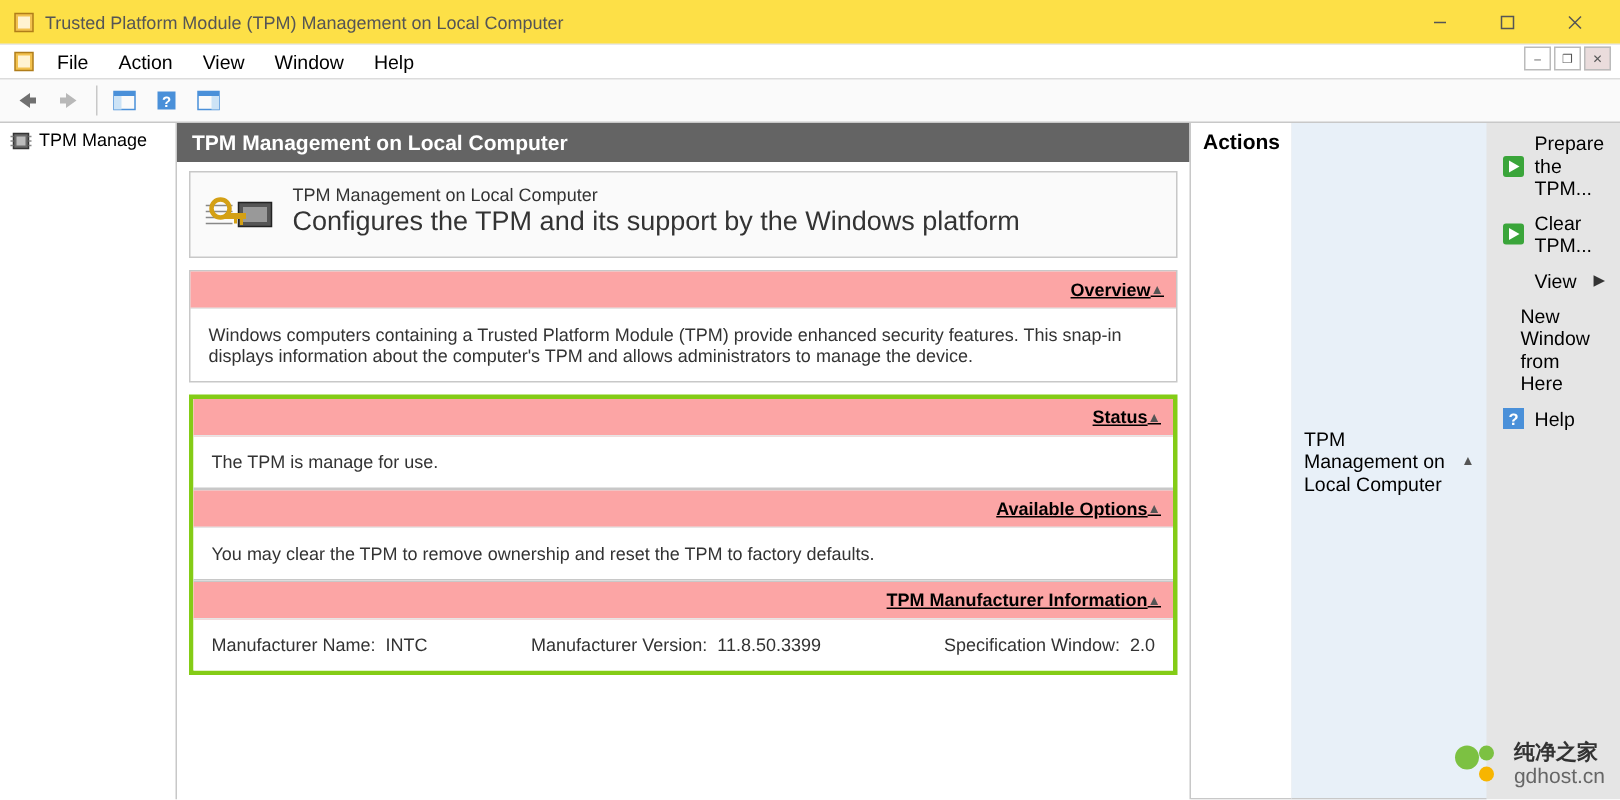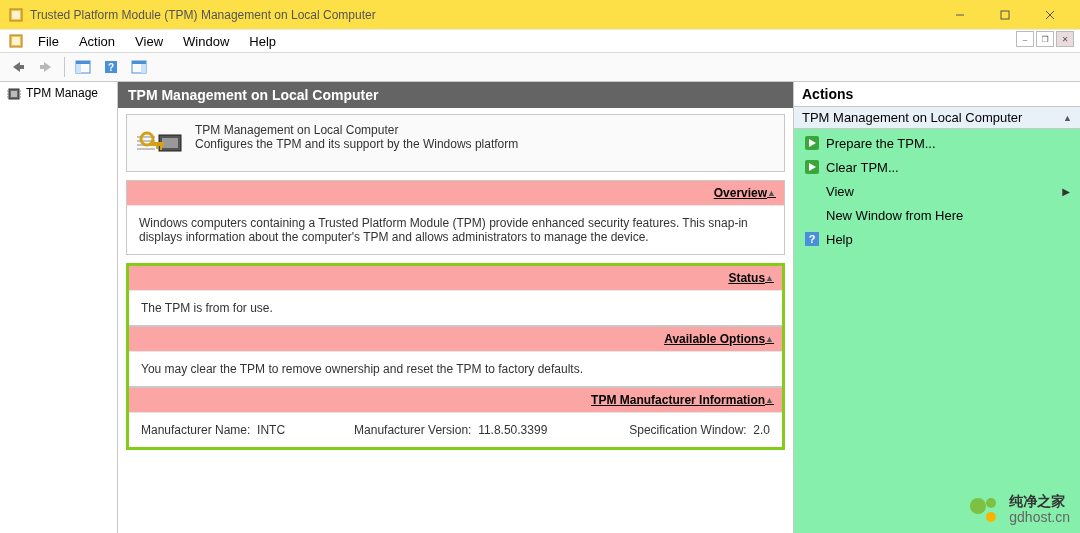--- a/index.html
+++ b/index.html
@@ -27,46 +27,46 @@
 .tree-item .ti-icon { width: 16px; height: 16px; display: flex; align-items: center; justify-content: center; }
 .tree-item .ti-label { font-size: 12px; }
 
 .center-pane { flex: 1; background: #fff; border-right: 1px solid #c8c8c8; display: flex; flex-direction: column; overflow: hidden; }
 .center-header { background: #646464; color: #fff; font-weight: 600; font-size: 14px; padding: 5px 10px; }
 .center-body { padding: 6px 8px 8px 8px; overflow: auto; flex: 1; }
 
 .intro-box { border: 1px solid #c8c8c8; background: #fafafa; padding: 8px 10px; display: flex; gap: 10px; align-items: flex-start; margin-bottom: 8px; }
 .intro-icon { width: 48px; height: 40px; display: flex; align-items: center; justify-content: center; }
 .intro-text .line1 { font-size: 12px; color: #333; }
-.intro-text .line2 { font-size: 12px; color: #333; }
+.intro-text .line2 { font-size: 18px; color: #333; }
 
 .section { border: 1px solid #c8c8c8; background: #fff; margin-bottom: 8px; }
 .section-head { display: flex; align-items: center; justify-content: flex-end; padding: 5px 8px; border-bottom: 1px solid #e6e6e6; background: #fca5a5; cursor: pointer; text-decoration: underline; }
 .section-head .sh-title { font-weight: 700; font-size: 12px; }
 .section-head .sh-caret { font-size: 9px; color: #555; }
 .section-body { padding: 10px 12px; font-size: 12px; color: #333; }
 
 .highlight-group { border: 3px solid #84cc16; padding: 0; }
 .highlight-group .section { border-left: none; border-right: none; margin-bottom: 0; border-top: none; }
 .highlight-group .section + .section { border-top: 1px solid #c8c8c8; }
 .highlight-group .section:last-child { border-bottom: none; }
 
 .mfr-row { display: flex; gap: 69px; }
 .mfr-item { white-space: nowrap; }
 
-.actions-pane { width: 286px; background: #86efac; display: flex; flex-direction: column; }
+.actions-pane { width: 286px; background: #e5e5e5; display: flex; }
 .actions-header { font-weight: 700; font-size: 14px; padding: 4px 8px; border-bottom: 1px solid #c8c8c8; background: #fff; }
 .actions-sub { background: #e8f0f8; padding: 3px 8px; font-size: 13px; border-bottom: 1px solid #c8c8c8; display: flex; align-items: center; justify-content: space-between; }
 .actions-sub .caret { font-size: 9px; color: #555; }
 .actions-list { padding: 2px 0; }
 .action-item { display: flex; align-items: center; gap: 6px; padding: 4px 10px; cursor: pointer; font-size: 13px; }
 .action-item .ai-icon { width: 16px; height: 16px; display: flex; align-items: center; justify-content: center; }
 .action-item .ai-caret { margin-left: auto; font-size: 10px; color: #333; }
 
-.watermark { position: absolute; right: 10px; bottom: 8px; display: flex; align-items: center; gap: 6px; font-size: 13px; color: #333; }
+.watermark { position: absolute; right: 10px; bottom: 8px; display: flex; gap: 6px; font-size: 13px; color: #333; }
 .wm-logo { display: flex; gap: 0; }
 .wm-text { display: flex; flex-direction: column; line-height: 1.1; }
 .wm-text .cn { font-weight: 700; font-size: 14px; }
 .wm-text .url { font-size: 14px; color: #666; }
 
 svg { display: block; }
 </style>
 </head>
 <body>
 
@@ -206,21 +206,21 @@
         <div class="section-body">Windows computers containing a Trusted Platform Module (TPM) provide enhanced security features. This snap-in displays information about the computer's TPM and allows administrators to manage the device.</div>
       </div>
 
       <div class="highlight-group">
 
         <div class="section">
           <div class="section-head">
             <span class="sh-title">Status</span>
             <span class="sh-caret">▲</span>
           </div>
-          <div class="section-body">The TPM is from for use.</div>
+          <div class="section-body">The TPM is manage for use.</div>
         </div>
 
         <div class="section">
           <div class="section-head">
             <span class="sh-title">Available Options</span>
             <span class="sh-caret">▲</span>
           </div>
           <div class="section-body">You may clear the TPM to remove ownership and reset the TPM to factory defaults.</div>
         </div>
 

